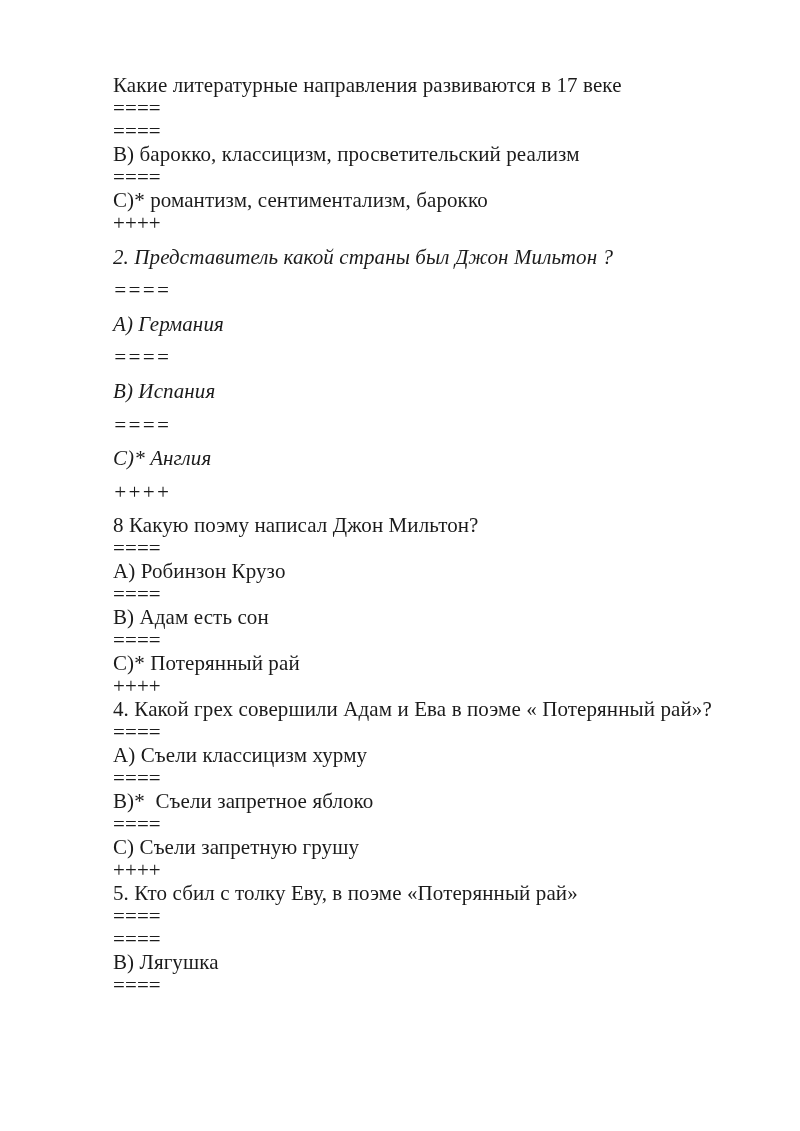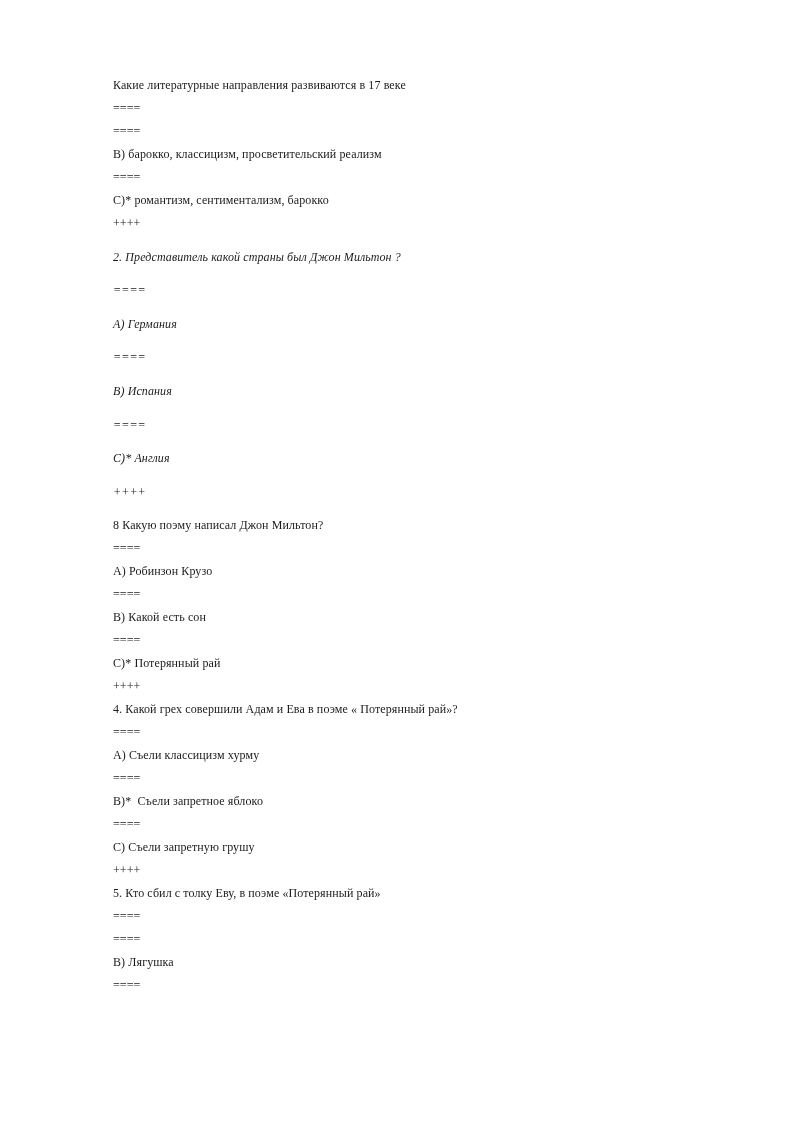--- a/index.html
+++ b/index.html
@@ -17,21 +17,21 @@
     color: #1b1b1b;
   }
   .doc-body {
     position: absolute;
     top: 74px;
     left: 113px;
     right: 60px;
   }
   .line {
     margin: 0;
-    font-size: 12px;
+    font-size: 21px;
     line-height: 23px;
     white-space: pre-wrap;
     letter-spacing: 0.1px;
   }
   .section.spaced .line {
     margin: 10.6px 0;
     font-style: italic;
   }
 </style>
 </head>
@@ -57,21 +57,21 @@
         <p class="line">В) Испания</p>
         <p class="line">====</p>
         <p class="line">С)* Англия</p>
         <p class="line">++++</p>
       </div>
       <div class="section">
         <p class="line">8 Какую поэму написал Джон Мильтон?</p>
         <p class="line">====</p>
         <p class="line">А) Робинзон Крузо</p>
         <p class="line">====</p>
-        <p class="line">В) Какой есть сон</p>
+        <p class="line">В) Адам есть сон</p>
         <p class="line">====</p>
         <p class="line">С)* Потерянный рай</p>
         <p class="line">++++</p>
       </div>
       <div class="section">
         <p class="line">4. Какой грех совершили Адам и Ева в поэме « Потерянный рай»?</p>
         <p class="line">====</p>
         <p class="line">А) Съели классицизм хурму</p>
         <p class="line">====</p>
         <p class="line">В)*  Съели запретное яблоко</p>

